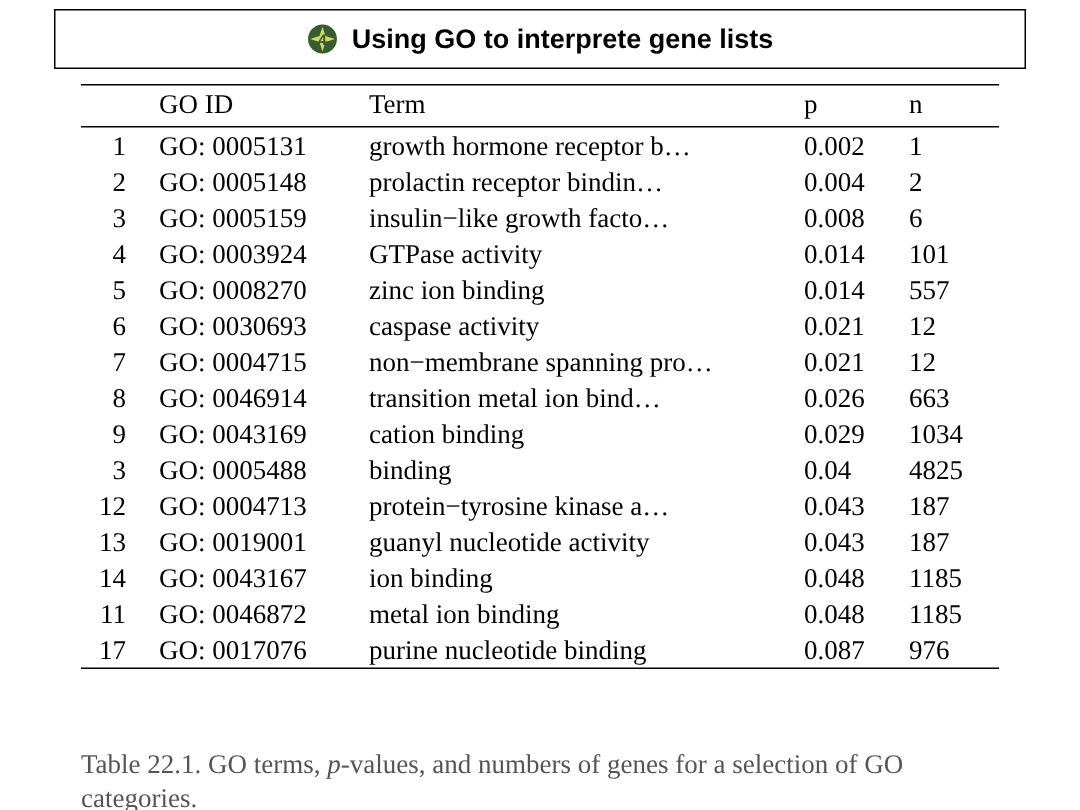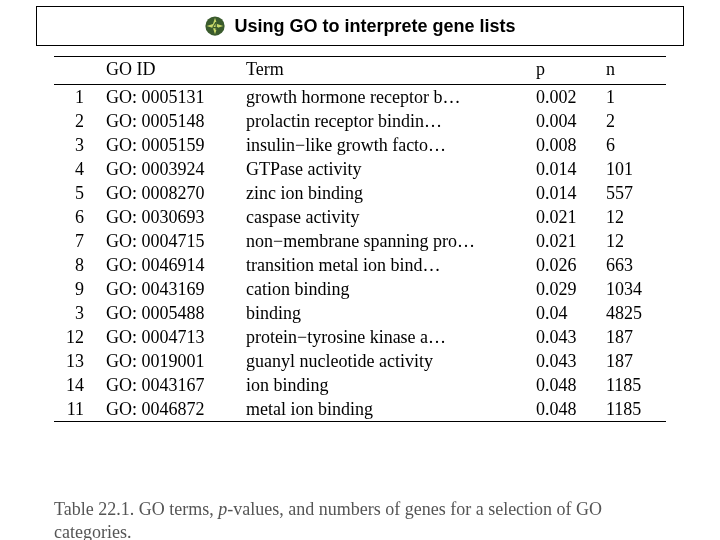--- a/index.html
+++ b/index.html
@@ -225,20 +225,27 @@
             <td>0.048</td>
             <td>1185</td>
           </tr>
           <tr>
             <td class="idx">11</td>
             <td>GO: 0046872</td>
             <td>metal ion binding</td>
             <td>0.048</td>
             <td>1185</td>
           </tr>
+          <tr>
+            <td class="idx">17</td>
+            <td>GO: 0017076</td>
+            <td>purine nucleotide binding</td>
+            <td>0.087</td>
+            <td>976</td>
+          </tr>
         </tbody>
     </table>
   </div>
 
   <div class="caption">
     <span>Table 22.1. GO terms, </span><span class="ital">p</span><span>-values, and numbers of genes for a selection of GO categories.</span>
   </div>
 
 </div>
 

